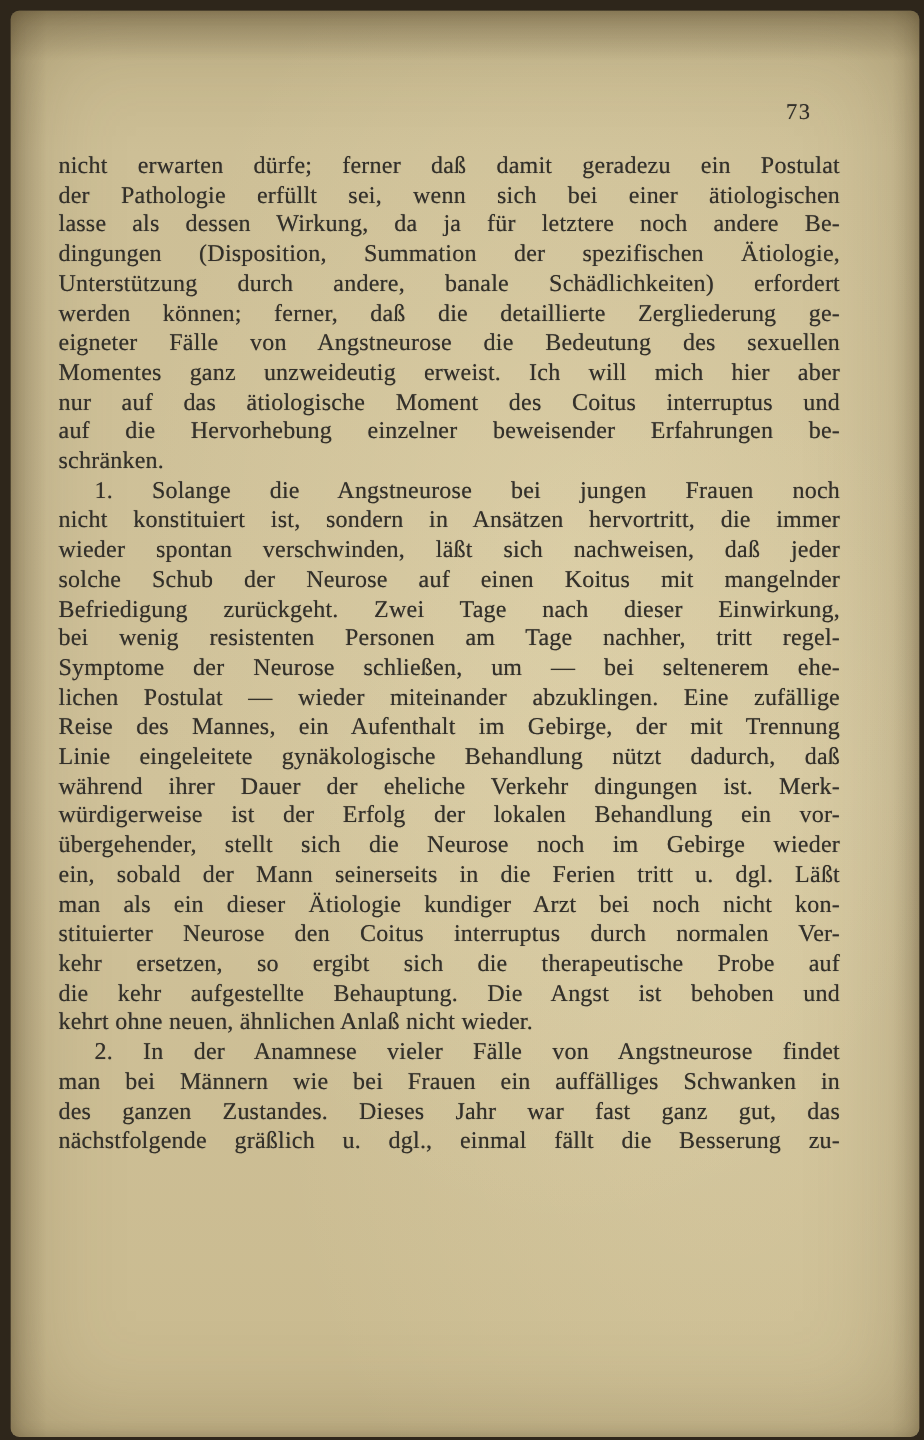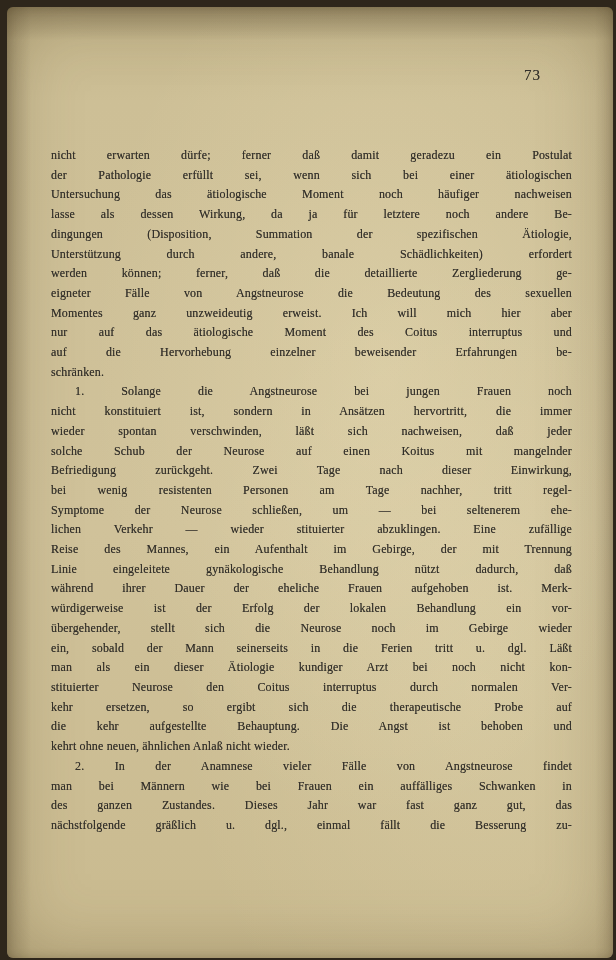--- a/index.html
+++ b/index.html
@@ -42,29 +42,28 @@
     position: absolute;
     top: 60px;
     right: 72px;
     font-size: 15px;
     letter-spacing: 1px;
     color: var(--ink, #35322b);
     text-shadow: 0 0 0.5px rgba(51,48,42,0.6);
   }
   .text-block {
     position: absolute;
-    left: 44px;
+    left: 32px;
     top: 94px;
     width: 521px;
-    font-size: 12px;
+    font-size: 16px;
     line-height: 19.7px;
     letter-spacing: 0.15px;
     color: var(--ink, #33302a);
     text-shadow: 0 0 0.5px rgba(51,48,42,0.65);
-    margin-top: 45px;
   }
   .line {
     text-align: justify;
     text-align-last: justify;
   }
   .line.indent {
     padding-left: 24px;
   }
   .line.last {
     text-align-last: left;
@@ -72,41 +71,40 @@
 </style>
 </head>
 <body>
 
 <div class="photo-bg">
   <div class="page">
     <div class="page-number">73</div>
     <div class="text-block">
         <div class="line">nicht erwarten dürfe; ferner daß damit geradezu ein Postulat</div>
         <div class="line">der Pathologie erfüllt sei, wenn sich bei einer ätiologischen</div>
-        <div class="line">Untersuchung das ätiologische Moment noch häufiger nachweisen</div>
         <div class="line">lasse als dessen Wirkung, da ja für letztere noch andere Be-</div>
         <div class="line">dingungen (Disposition, Summation der spezifischen Ätiologie,</div>
         <div class="line">Unterstützung durch andere, banale Schädlichkeiten) erfordert</div>
         <div class="line">werden können; ferner, daß die detaillierte Zergliederung ge-</div>
         <div class="line">eigneter Fälle von Angstneurose die Bedeutung des sexuellen</div>
         <div class="line">Momentes ganz unzweideutig erweist. Ich will mich hier aber</div>
         <div class="line">nur auf das ätiologische Moment des Coitus interruptus und</div>
         <div class="line">auf die Hervorhebung einzelner beweisender Erfahrungen be-</div>
         <div class="line last">schränken.</div>
         <div class="line indent">1. Solange die Angstneurose bei jungen Frauen noch</div>
         <div class="line">nicht konstituiert ist, sondern in Ansätzen hervortritt, die immer</div>
         <div class="line">wieder spontan verschwinden, läßt sich nachweisen, daß jeder</div>
         <div class="line">solche Schub der Neurose auf einen Koitus mit mangelnder</div>
         <div class="line">Befriedigung zurückgeht. Zwei Tage nach dieser Einwirkung,</div>
         <div class="line">bei wenig resistenten Personen am Tage nachher, tritt regel-</div>
         <div class="line">Symptome der Neurose schließen, um — bei seltenerem ehe-</div>
-        <div class="line">lichen Verkehr — wieder stituierter abzuklingen. Eine zufällige</div>
+        <div class="line">lichen Postulat — wieder miteinander abzuklingen. Eine zufällige</div>
         <div class="line">Reise des Mannes, ein Aufenthalt im Gebirge, der mit Trennung</div>
         <div class="line">Linie eingeleitete gynäkologische Behandlung nützt dadurch, daß</div>
-        <div class="line">während ihrer Dauer der eheliche Frauen aufgehoben ist. Merk-</div>
+        <div class="line">während ihrer Dauer der eheliche Verkehr dingungen ist. Merk-</div>
         <div class="line">würdigerweise ist der Erfolg der lokalen Behandlung ein vor-</div>
         <div class="line">übergehender, stellt sich die Neurose noch im Gebirge wieder</div>
         <div class="line">ein, sobald der Mann seinerseits in die Ferien tritt u. dgl. Läßt</div>
         <div class="line">man als ein dieser Ätiologie kundiger Arzt bei noch nicht kon-</div>
         <div class="line">stituierter Neurose den Coitus interruptus durch normalen Ver-</div>
         <div class="line">kehr ersetzen, so ergibt sich die therapeutische Probe auf</div>
         <div class="line">die kehr aufgestellte Behauptung. Die Angst ist behoben und</div>
         <div class="line last">kehrt ohne neuen, ähnlichen Anlaß nicht wieder.</div>
         <div class="line indent">2. In der Anamnese vieler Fälle von Angstneurose findet</div>
         <div class="line">man bei Männern wie bei Frauen ein auffälliges Schwanken in</div>

